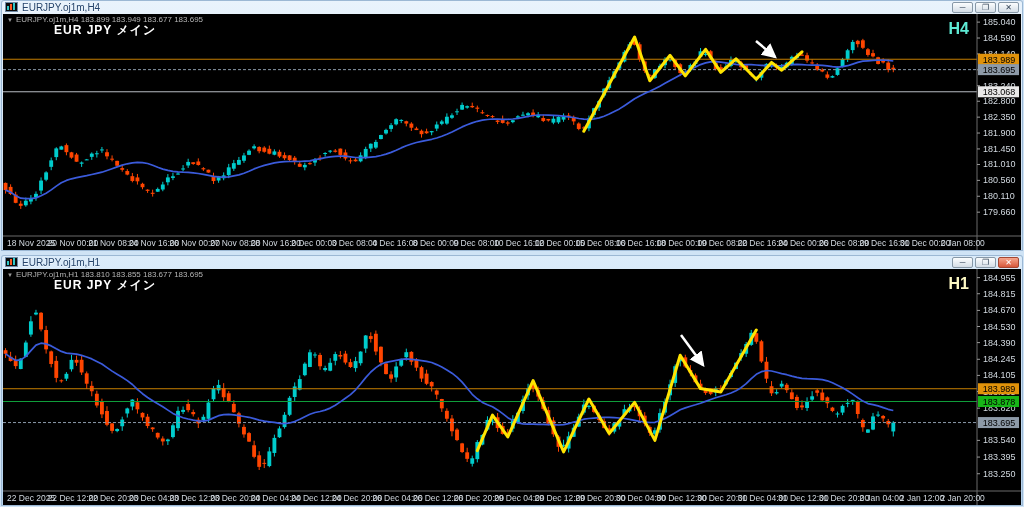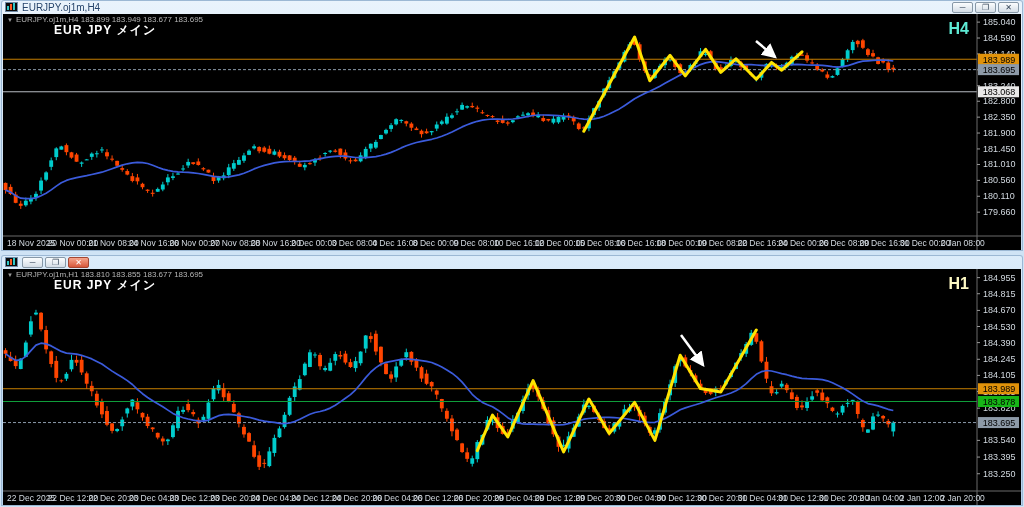--- a/index.html
+++ b/index.html
@@ -480,20 +480,21 @@
     </div>
   </div>
 
   <div class="window" style="top:255px;background:linear-gradient(#dcecfa,#b6d2ec);">
     <div class="titlebar">
       <span class="win-icon">
           <i style="height:4px"></i>
           <i class="dn" style="height:6px"></i>
           <i style="height:7px"></i>
         </span>
+      <span class="title">EURJPY.oj1m,H1</span>
       <span class="btns">
         <button class="wbtn">─</button>
         <button class="wbtn">❐</button>
         <button class="wbtn close-active">✕</button>
       </span>
     </div>
     <div class="chart-body">
       <svg width="1018" height="236" viewBox="0 0 1018 236">
           <rect x="0" y="0" width="1018" height="236" fill="#000"></rect>
           <line x1="2.5364583333333335" y1="79.16388523387938" x2="2.5364583333333335" y2="88.89797228868919" stroke="#ff4500" stroke-width="1"></line>

